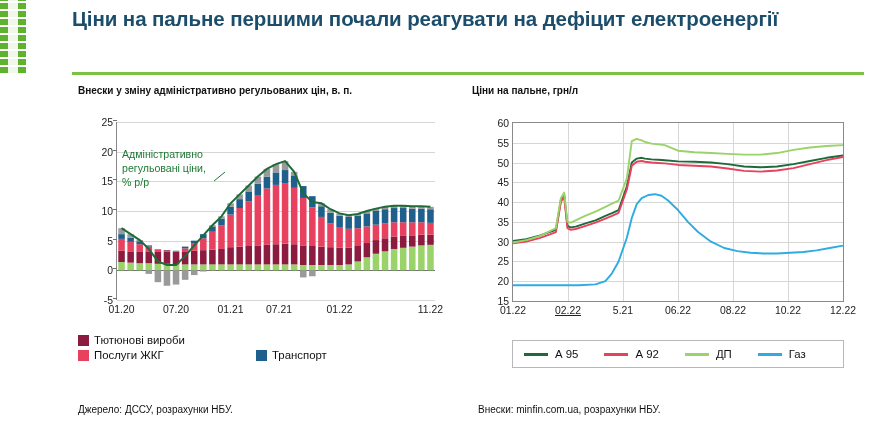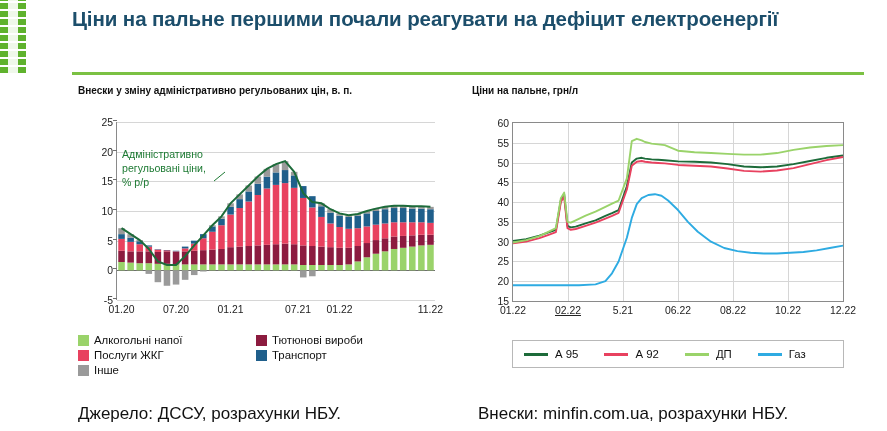--- a/index.html
+++ b/index.html
@@ -31,21 +31,21 @@
   .title-rule{
     position:absolute;left:72px;top:72px;width:792px;height:3px;background:#7bc143;
   }
   .panel-title{
     position:absolute;font-size:10px;font-weight:bold;color:#111;line-height:1.32;
   }
   #pt-left{left:78px;top:84px;width:370px;}
   #pt-right{left:472px;top:84px;width:380px;}
 
   .source{
-    position:absolute;font-size:17px;color:#111;
+    position:absolute;font-size:10px;color:#111;
   }
   #src-left{left:78px;top:404px;}
   #src-right{left:478px;top:404px;}
 
   
   .chart{position:absolute;}
   #chart-left{left:74px;top:118px;width:372px;height:200px;}
   #chart-right{left:474px;top:118px;width:380px;height:200px;}
 
   .plot{position:absolute;}
@@ -300,21 +300,21 @@
         <rect x="310.19" y="122.82" width="6.54" height="25.51" fill="#9ad36a"></rect>
         <rect x="310.19" y="112.73" width="6.54" height="10.09" fill="#8c1b3f"></rect>
         <rect x="310.19" y="100.87" width="6.54" height="11.87" fill="#e8415f"></rect>
         <rect x="310.19" y="87.22" width="6.54" height="13.65" fill="#1f5f8b"></rect>
         <rect x="310.19" y="84.85" width="6.54" height="2.37" fill="#9a9a9a"></rect>
         <path d="M4.54,106.21 L13.63,112.14 L22.71,118.07 L31.80,126.97 L40.89,139.43 L49.97,142.99 L59.06,142.99 L68.14,134.09 L77.23,123.41 L86.31,113.33 L95.40,103.24 L104.49,94.34 L113.57,81.29 L122.66,72.39 L131.74,63.49 L140.83,54.59 L149.91,46.87 L159.00,42.13 L168.09,39.16 L177.17,49.84 L186.26,71.20 L195.34,80.10 L204.43,81.29 L213.51,87.22 L222.60,91.37 L231.69,93.15 L240.77,91.97 L249.86,89.00 L258.94,86.63 L268.03,84.85 L277.11,83.66 L286.20,83.66 L295.29,84.25 L304.37,84.25 L313.46,84.85" fill="none" stroke="#1d6b3a" stroke-width="2"></path>
       </svg>
       <div class="xtick" style="left: 4.54286px;">01.20</div>
       <div class="xtick" style="left: 59.0571px;">07.20</div>
       <div class="xtick" style="left: 113.571px;">01.21</div>
-      <div class="xtick" style="left: 181px;">07.21</div>
+      <div class="xtick" style="left: 162px;">07.21</div>
       <div class="xtick" style="left: 222.6px;">01.22</div>
       <div class="xtick" style="left: 313.457px;">11.22</div>
     </div>
 </div>
 
 <div class="chart" id="chart-right">
   <div class="plot" id="plotR">
       <div class="ytick" style="top: 178px;">15</div>
       <div class="gridline" style="top: 158.222px;"></div>
       <div class="ytick" style="top: 158.222px;">20</div>
@@ -355,45 +355,35 @@
 </div>
 
 <div class="annot" id="annotL" style="left: 122px; top: 148px;">
     <div>Адміністративно</div>
     <div>регульовані ціни,</div>
     <div>% р/р</div>
   </div>
 
 <div class="legend" id="legend-left">
   <div class="lg-row">
-    <div class="lg-item w1">
-      <span class="sw" style="background:#9ad36a"></span>
-      <span>Алкогольні напої</span>
-    </div>
     <div class="lg-item">
       <span class="sw" style="background:#8c1b3f"></span>
       <span>Тютюнові вироби</span>
     </div>
   </div>
   <div class="lg-row">
     <div class="lg-item w1">
       <span class="sw" style="background:#e8415f"></span>
       <span>Послуги ЖКГ</span>
     </div>
     <div class="lg-item">
       <span class="sw" style="background:#1f5f8b"></span>
       <span>Транспорт</span>
     </div>
   </div>
-  <div class="lg-row">
-    <div class="lg-item w1">
-      <span class="sw" style="background:#9a9a9a"></span>
-      <span>Інше</span>
-    </div>
-  </div>
 </div>
 
 <div class="legend-box"></div>
 <div class="legend" id="legend-right">
   <div class="lg-r">
     <span class="lg-line" style="background:#1d6b3a"></span>
     <span>А 95</span>
   </div>
   <div class="lg-r">
     <span class="lg-line" style="background:#e8415f"></span>

